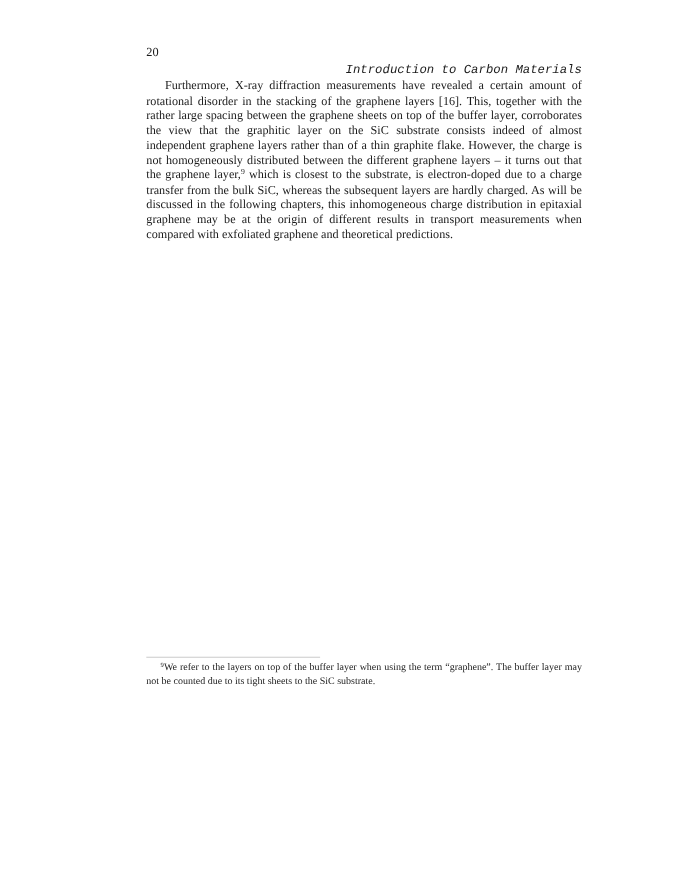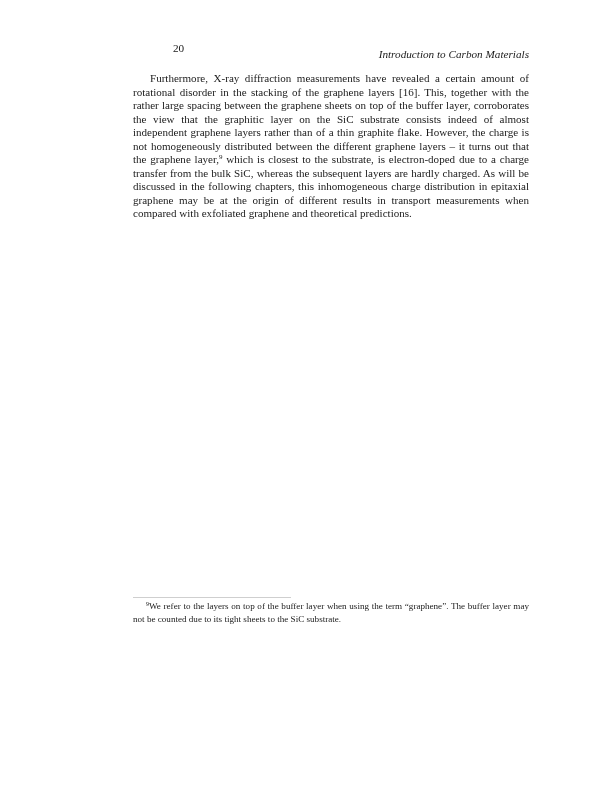--- a/index.html
+++ b/index.html
@@ -1,21 +1,21 @@
 <!DOCTYPE html>
 <html><head>
 <meta charset="utf-8">
 <style>
   html, body { margin: 0; padding: 0; background: #ffffff; }
   body { width: 612px; height: 792px; position: relative; overflow: hidden;
          font-family: "DejaVu Serif", "Liberation Serif", serif; color: #1a1a1a; }
   .header { position: absolute; top: 42px; left: 133px; width: 396px; height: 16px;
             font-size: 11.2px; font-family: "Liberation Serif", serif; }
-  .page-num { position: absolute; left: 0; top: 0; margin-left: 40px; }
-  .running-title { position: absolute; right: 0; top: 6px; font-style: italic; }
+  .page-num { position: absolute; left: 0; top: 0; }
+  .running-title { position: absolute; right: 0; top: 16px; font-style: italic; font-family: Liberation Mono, monospace; }
   .body-text { position: absolute; top: 72px; left: 133px; width: 396px;
                font-family: "Liberation Serif", serif; font-size: 11.05px; line-height: 13.55px;
                text-align: justify; }
   .body-text p { margin: 0; text-indent: 17px; }
   sup { font-size: 7px; line-height: 0; vertical-align: 4px; }
   .fn-rule { position: absolute; top: 597px; left: 133px; width: 158px; height: 0;
              border-top: 0.6px solid #cfcfcf; }
   .footnote { position: absolute; top: 600px; left: 133px; width: 396px;
               font-family: "Liberation Serif", serif; font-size: 9.1px; line-height: 12.8px;
               text-align: justify; }

